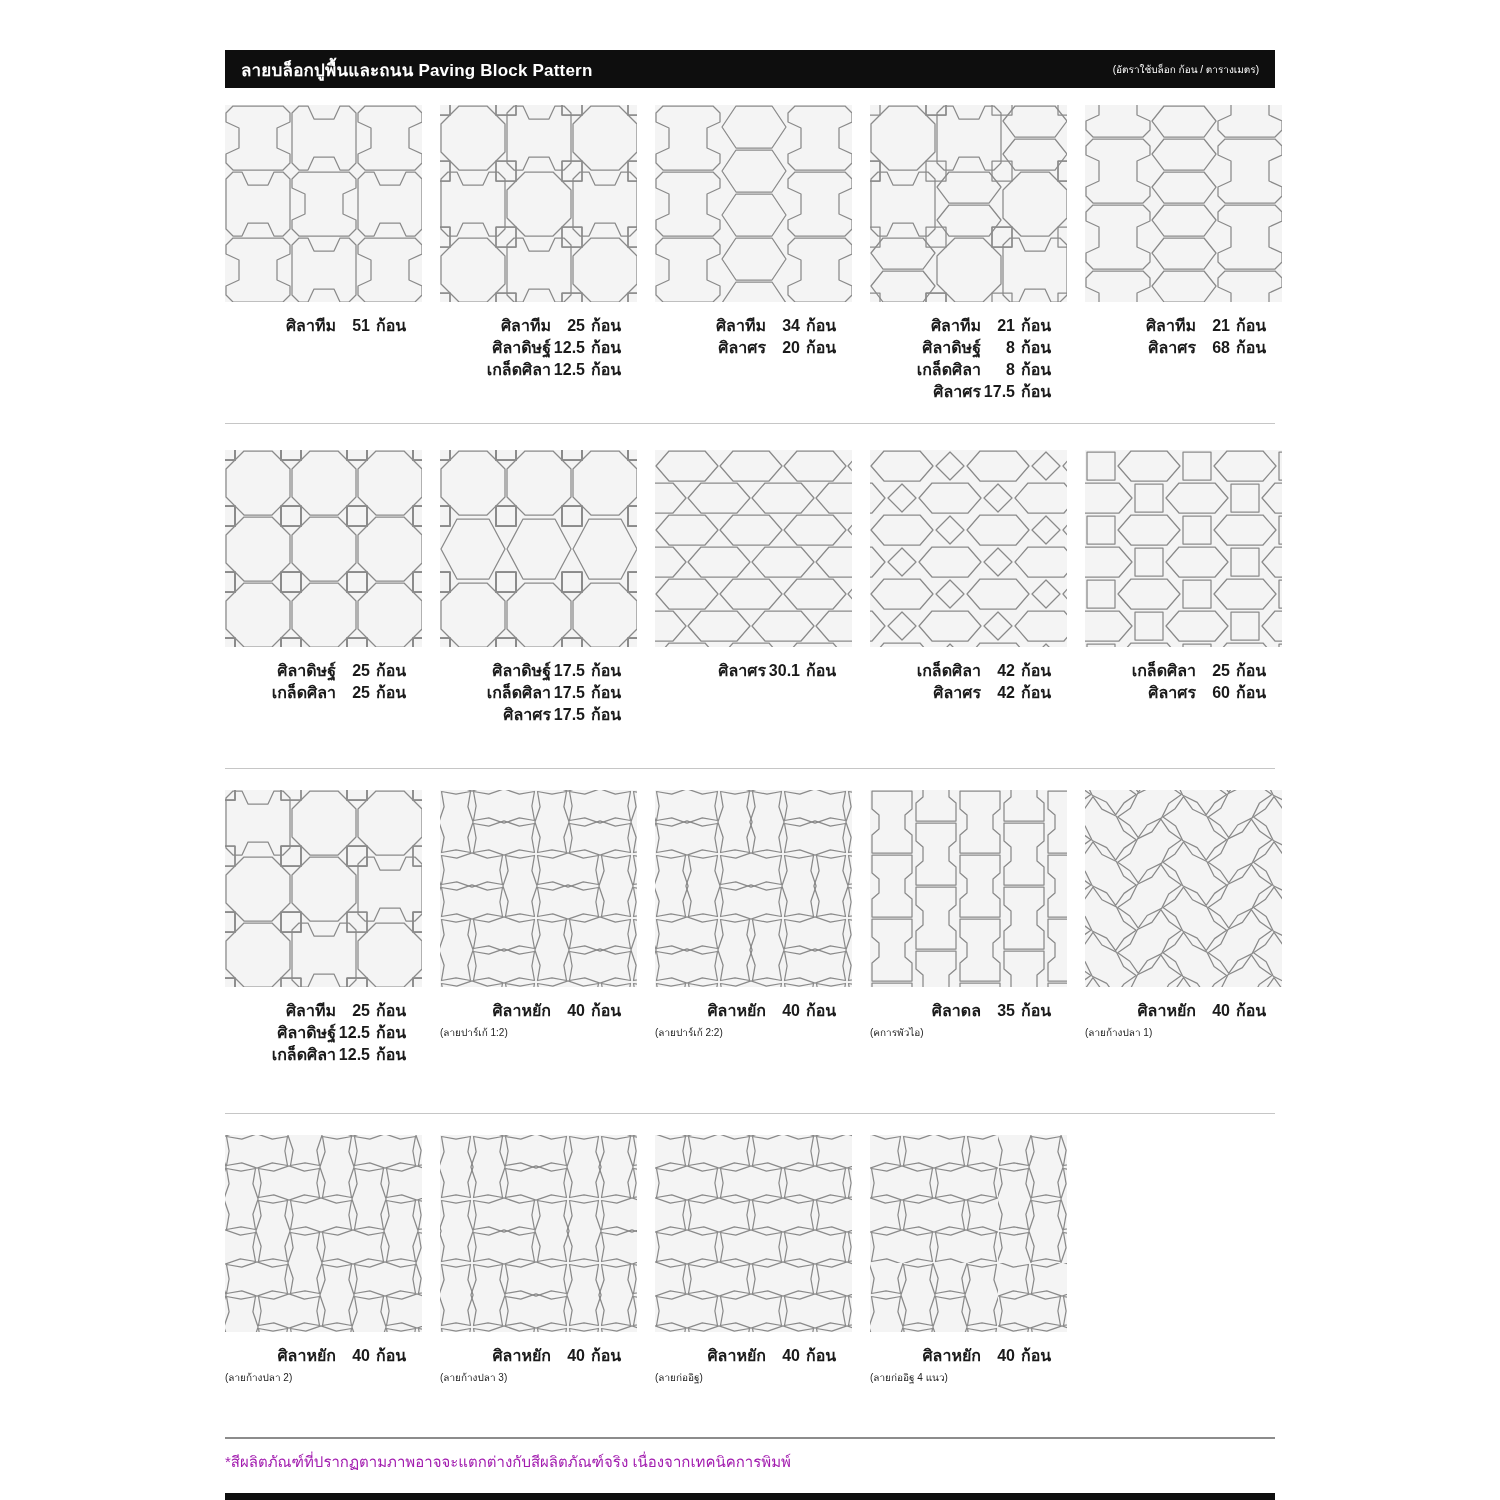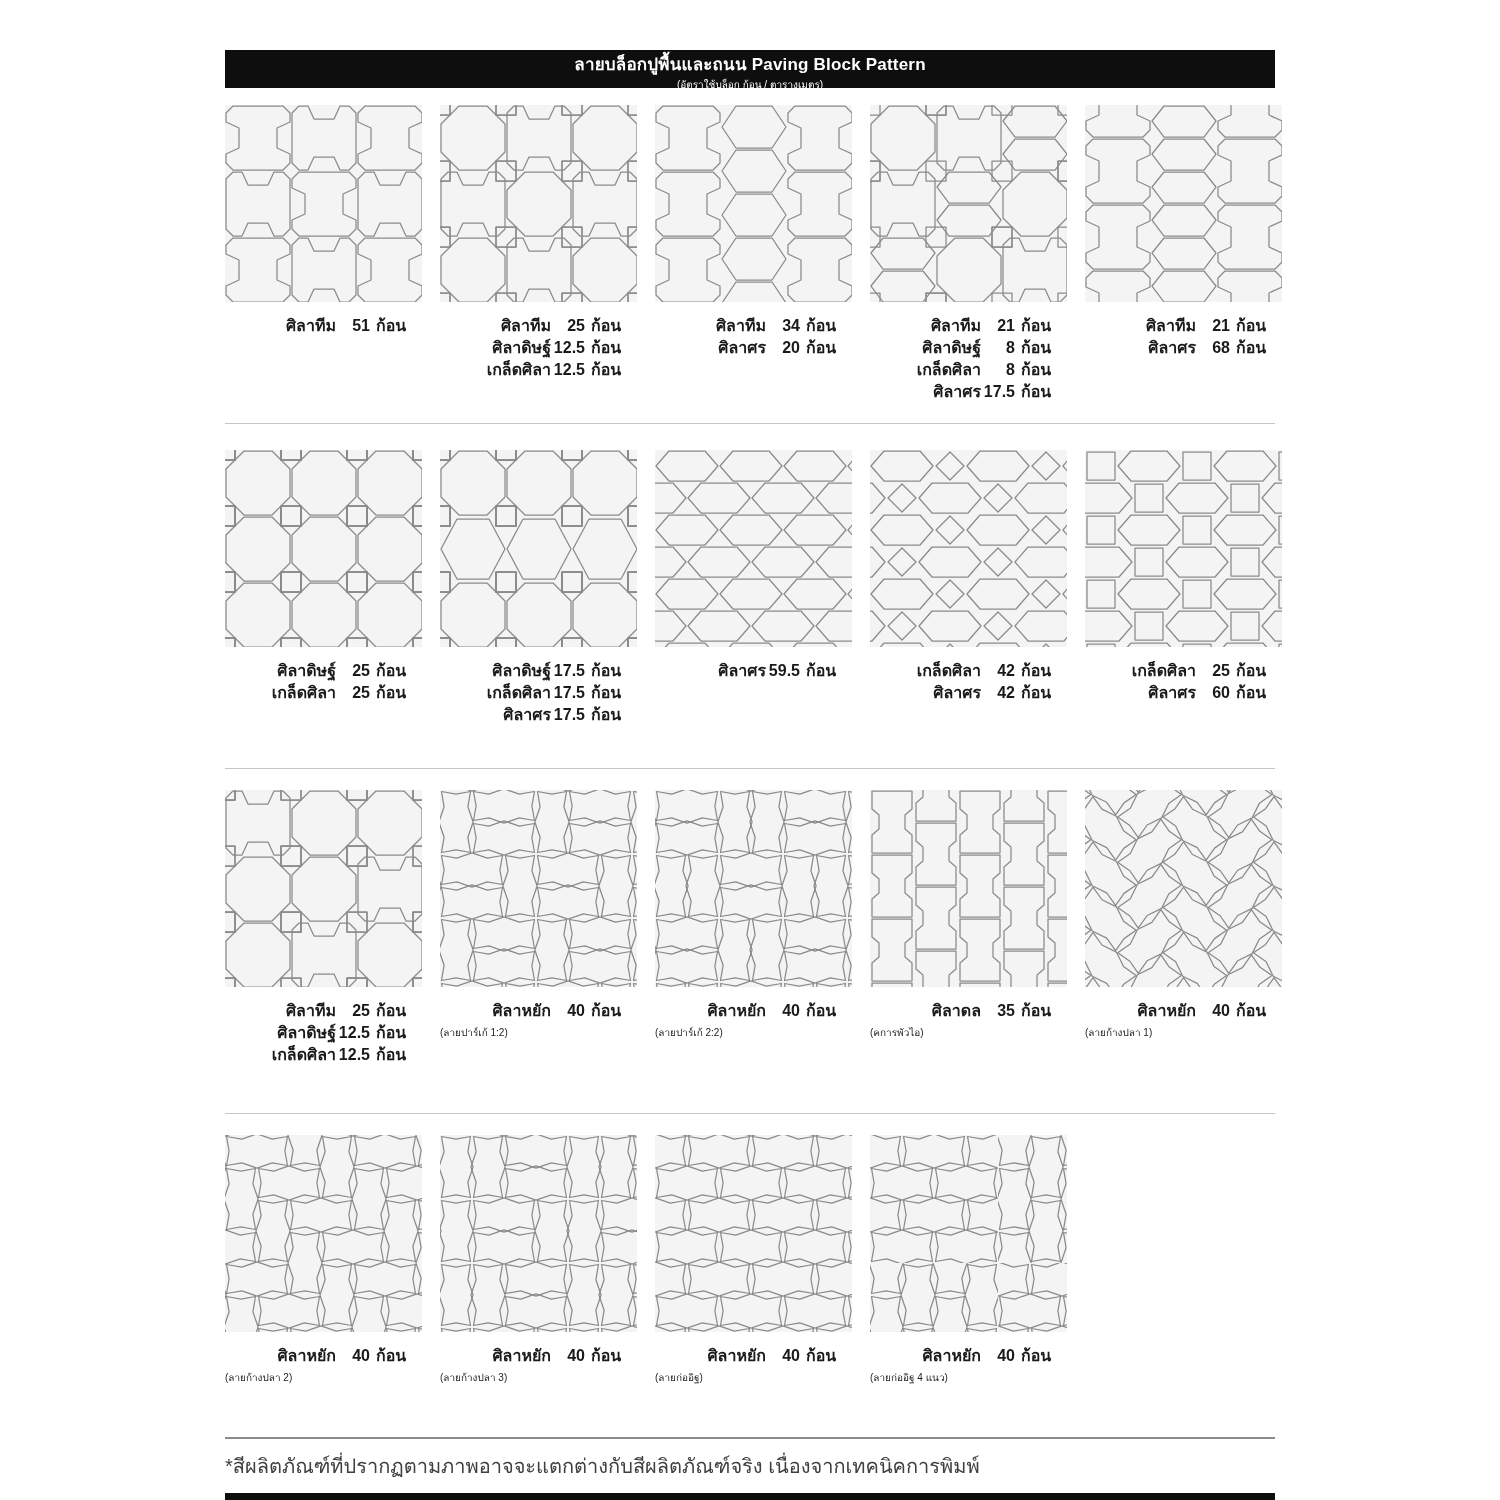--- a/index.html
+++ b/index.html
@@ -4,36 +4,36 @@
 <style>
   html,body{margin:0;padding:0;}
   body{
     width:1500px;height:1500px;position:relative;background:#ffffff;
     font-family:"Liberation Sans","DejaVu Sans",sans-serif;
     -webkit-font-smoothing:antialiased;
   }
   .header{
     position:absolute;left:225px;top:50px;width:1050px;height:38px;
     background:#0e0e0e;color:#fff;display:flex;align-items:center;
-    justify-content:space-between;padding:0 16px;box-sizing:border-box;flex-direction:column;
+    justify-content:space-between;padding:0 16px;box-sizing:border-box;
   }
   .header .t{font-size:17px;font-weight:700;letter-spacing:.2px;}
   .header .n{font-size:10px;font-weight:400;}
   .item{position:absolute;width:197px;}
   .swatch{display:block;}
   .label{margin-top:13px;}
   .line{display:flex;align-items:baseline;font-size:16px;font-weight:700;color:#1a1a1a;line-height:22px;text-align:right;}
   .line .nm{flex:1;}
   .line .qt{width:86px;display:flex;}
   .line .qt .num{min-width:34px;}
   .line .qt .un{margin-left:6px;}
   .sub{font-size:10px;font-weight:400;color:#222;line-height:21px;}
   .divider{position:absolute;left:225px;width:1050px;height:1px;background:#c6c6c6;}
   .footrule{position:absolute;left:225px;top:1437px;width:1050px;height:2px;background:#8c8c8c;}
-  .footnote{position:absolute;left:225px;top:1450px;width:1050px;font-size:20px;color:#404040;}
+  .footnote{position:absolute;left:225px;top:1450px;width:1050px;font-size:15px;color:#a21caf;}
   .bottombar{position:absolute;left:225px;top:1493px;width:1050px;height:7px;background:#0e0e0e;}
 </style>
 </head>
 <body>
 
 <div class="header">
   <span class="t">ลายบล็อกปูพื้นและถนน Paving Block Pattern</span>
   <span class="n">(อัตราใช้บล็อก ก้อน / ตารางเมตร)</span>
 </div>
 
@@ -756,21 +756,21 @@
           <path d="M1,208L14,193L50,193L63,208L50,223L14,223Z"></path>
           <path d="M65,208L78,193L114,193L127,208L114,223L78,223Z"></path>
           <path d="M129,208L142,193L178,193L191,208L178,223L142,223Z"></path>
           <path d="M193,208L206,193L242,193L255,208L242,223L206,223Z"></path>
         </g>
       </svg>
       <div class="label">
         <div class="line">
           <span class="nm">ศิลาศร</span>
           <span class="qt">
-            <span class="num">59.5</span>
+            <span class="num">30.1</span>
             <span class="un">ก้อน</span>
           </span>
         </div>
       </div>
     </div>
     <div class="item" style="left: 870px; top: 450px;">
       <svg class="swatch" width="197" height="197" viewBox="0 0 197 197">
         <rect width="197" height="197" fill="#f4f4f4"></rect>
         <g fill="none" stroke="#8a8a8a" stroke-width="1.25" stroke-linejoin="round">
           <path d="M-143,-16L-130,-31L-94,-31L-81,-16L-94,-1L-130,-1Z"></path>

